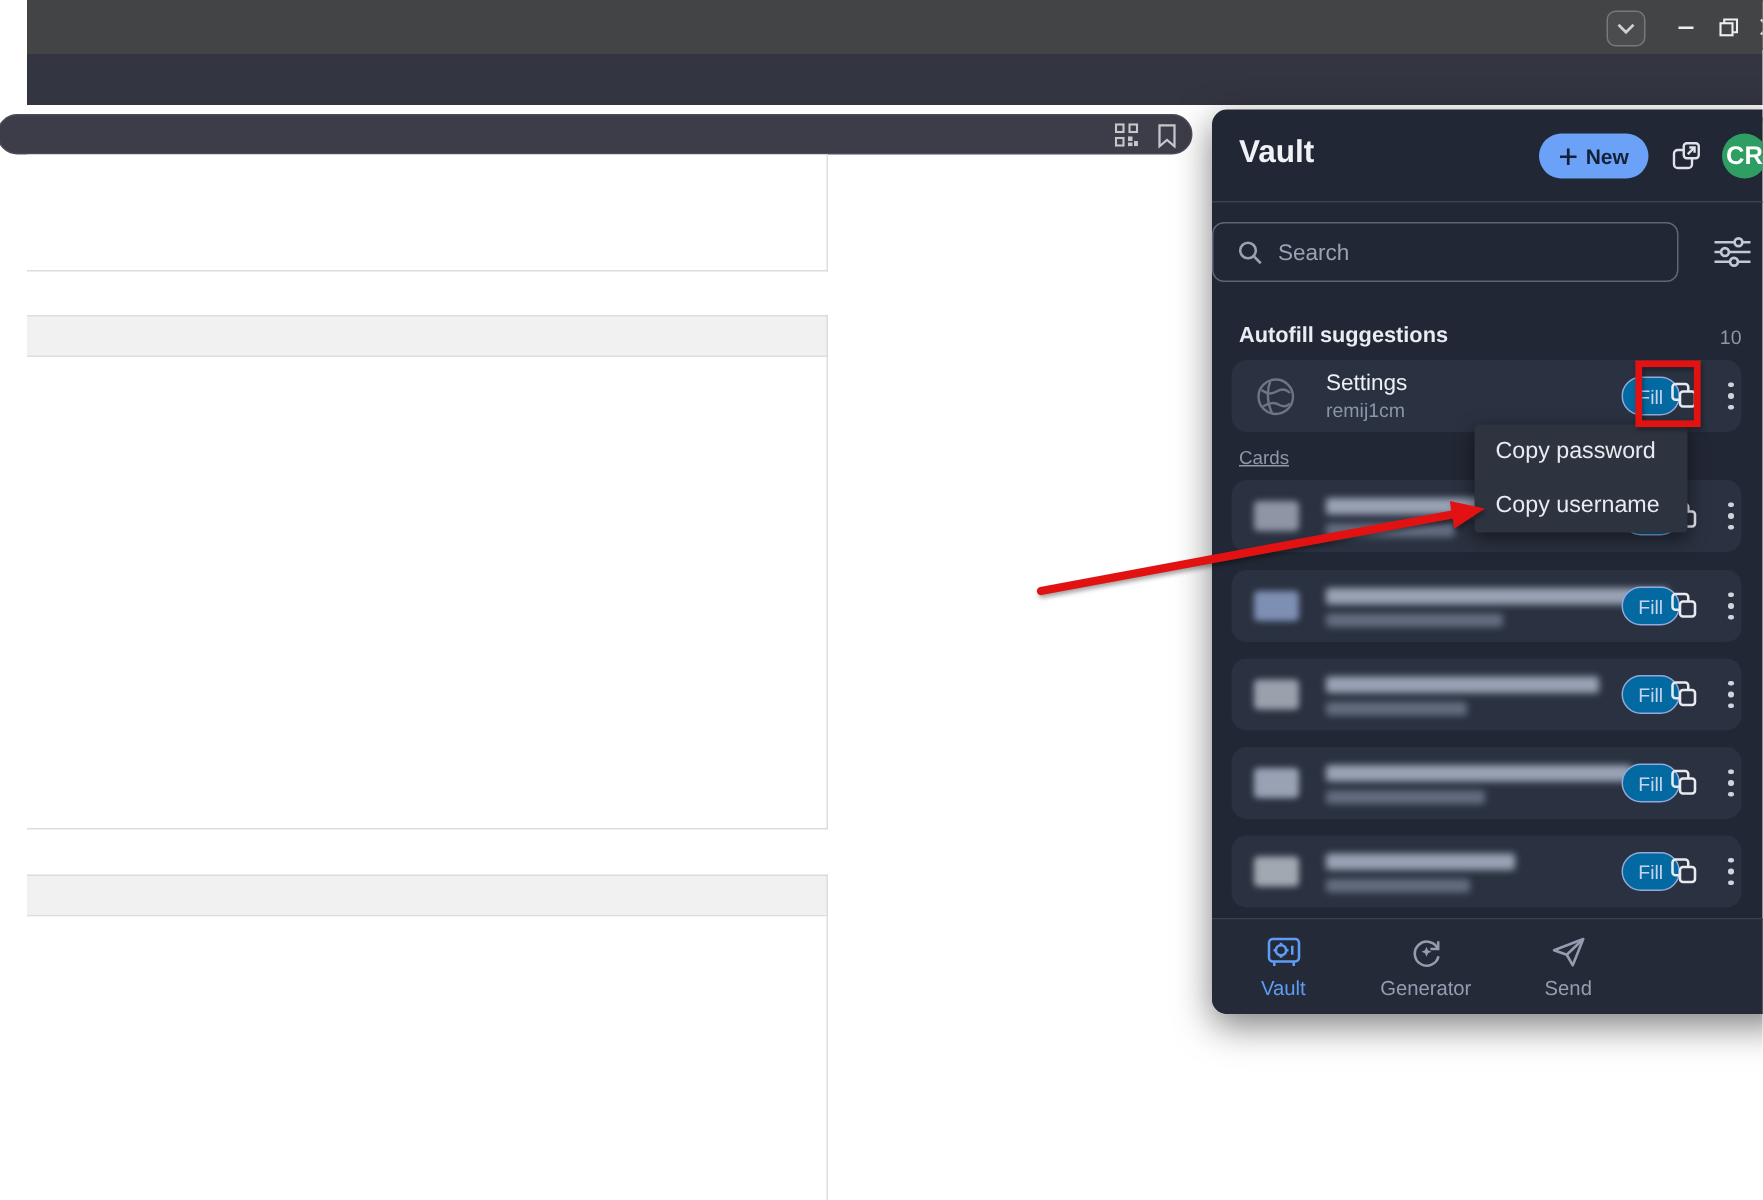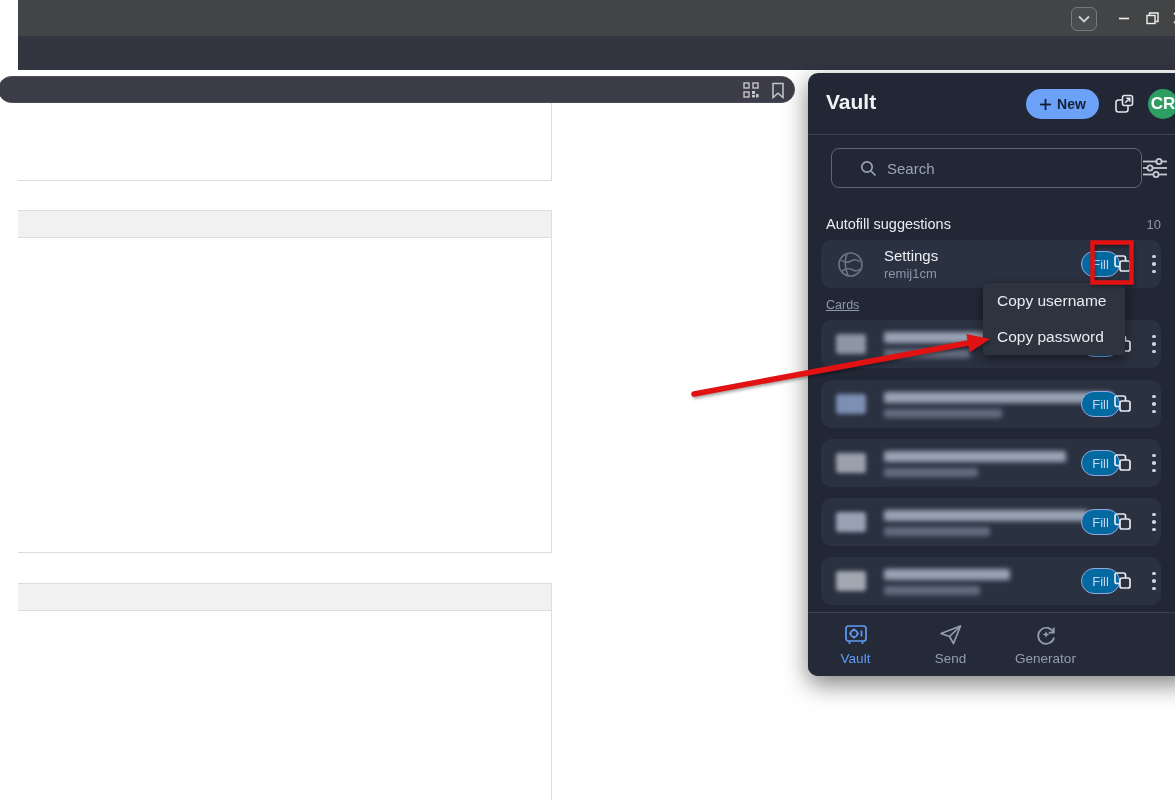--- a/index.html
+++ b/index.html
@@ -52,26 +52,26 @@
   #popup-title { position:absolute; left:18px; top:17px; font-size:21px; font-weight:600; color:#f0f2f6; }
   #new-btn { position:absolute; left:218px; top:16px; width:73px; height:30px; border-radius:15px;
              background:#6ba1f6; color:#152138; font-size:14px; font-weight:600;
              display:flex; align-items:center; justify-content:center; gap:5px; border:none; }
   #popout-btn { position:absolute; left:306px; top:21px; width:20px; height:20px; }
   #popup-avatar { position:absolute; left:340px; top:16px; width:30px; height:30px; border-radius:50%;
                   background:#2f9e63; color:#fff; font-size:17px; font-weight:bold;
                   display:flex; align-items:center; justify-content:center; }
   #popup-divider { left:0; top:61px; width:100%; height:1px; background:#3a4150; }
 
-  #search-box { left:23px; top:75px; width:311px; height:40px; border:1px solid #5d6678; border-radius:8px;
-                background:transparent; display:flex; align-items:center; padding-left:28px; gap:10px; }
+  #search-box { left:0; top:75px; width:311px; height:40px; border:1px solid #5d6678; border-radius:8px;
+                background:transparent; display:flex; align-items:center; padding-left:16px; gap:10px; }
   #search-placeholder { color:#9aa3b4; font-size:15px; }
   #filter-btn { left:334px; top:84px; width:26px; height:22px; }
 
-  #autofill-label { left:18px; top:143px; font-size:14.5px; font-weight:400; color:#e9ecf2; }
+  #autofill-label { left:18px; top:143px; font-size:14.5px; font-weight:700; color:#e9ecf2; }
   #autofill-count { left:323px; top:144px; width:30px; text-align:right; font-size:13px; color:#8e98ab; }
 
   .vrow { left:13px; width:340px; height:48px; background:#2a3140; border-radius:10px; }
   .vrow .fill-btn { position:absolute; left:260px; top:11px; width:39px; height:26px; border-radius:13px;
                     background:#0369a1; border:1px solid #93a9dd; color:#c7d3ee; font-size:13px;
                     display:flex; align-items:center; justify-content:center; }
   .vrow .copy-btn { position:absolute; left:292px; top:14px; width:20px; height:20px; }
   .vrow .dots-btn { position:absolute; left:325px; top:12px; width:16px; height:24px;
                     display:flex; flex-direction:column; align-items:center; justify-content:center; gap:4px; }
   .dot { width:3.6px; height:3.6px; border-radius:50%; background:#cfd4dd; }
@@ -449,47 +449,47 @@
               <line x1="17.5" y1="6.5" x2="17.5" y2="12.5"></line>
               <line x1="5.5" y1="17" x2="5.5" y2="20"></line>
                 <line x1="18.5" y1="17" x2="18.5" y2="20"></line>
             </g>
           </svg>
         </div>
         <span>Vault</span>
       </div>
       <div class="nav-item">
         <div class="glyph">
-          <svg width="24" height="22" viewBox="0 0 24 22">
-            <g fill="none" stroke="#949db0" stroke-width="1.7" stroke-linejoin="round">
-              <path d="M2 9.5 L21.5 2 L14.5 19.5 L10.5 12.5 Z"></path>
-              <line x1="10.5" y1="12.5" x2="21.5" y2="2"></line>
-            </g>
-          </svg>
-        </div>
-        <span>Send</span>
-      </div>
-      <div class="nav-item">
-        <div class="glyph">
           <svg width="24" height="24" viewBox="0 0 24 24">
             <g fill="none" stroke="#949db0" stroke-width="1.7">
               <path d="M19.5 9.5 a8 8 0 1 0 .5 5"></path>
               <polyline points="19.8,4.5 19.8,9.7 14.6,9.7"></polyline>
             </g>
             <path d="M12 8.2 l1 2.3 2.3 1 -2.3 1 -1 2.3 -1 -2.3 -2.3 -1 2.3 -1 z" fill="#949db0"></path>
           </svg>
         </div>
         <span>Generator</span>
       </div>
+      <div class="nav-item">
+        <div class="glyph">
+          <svg width="24" height="22" viewBox="0 0 24 22">
+            <g fill="none" stroke="#949db0" stroke-width="1.7" stroke-linejoin="round">
+              <path d="M2 9.5 L21.5 2 L14.5 19.5 L10.5 12.5 Z"></path>
+              <line x1="10.5" y1="12.5" x2="21.5" y2="2"></line>
+            </g>
+          </svg>
+        </div>
+        <span>Send</span>
+      </div>
     </div>
   </div>
 
   <div id="ctx-menu" class="abs">
+    <div class="ctx-item">Copy password</div>
     <div class="ctx-item">Copy username</div>
-    <div class="ctx-item">Copy password</div>
   </div>
 
   <svg id="annotations" class="abs" viewBox="0 0 1175 800">
     <g style="filter:drop-shadow(1px 2px 1.5px rgba(0,0,0,.35));">
       <rect x="1074.5" y="242.5" width="39" height="40" fill="none" stroke="#e31212" stroke-width="4.5"></rect>
       <line x1="676" y1="394" x2="953" y2="342.5" stroke="#e31212" stroke-width="5.5" stroke-linecap="round"></line>
       <polygon points="972,339 951.5,352.5 948.5,334" fill="#e31212"></polygon>
     </g>
   </svg>
 

